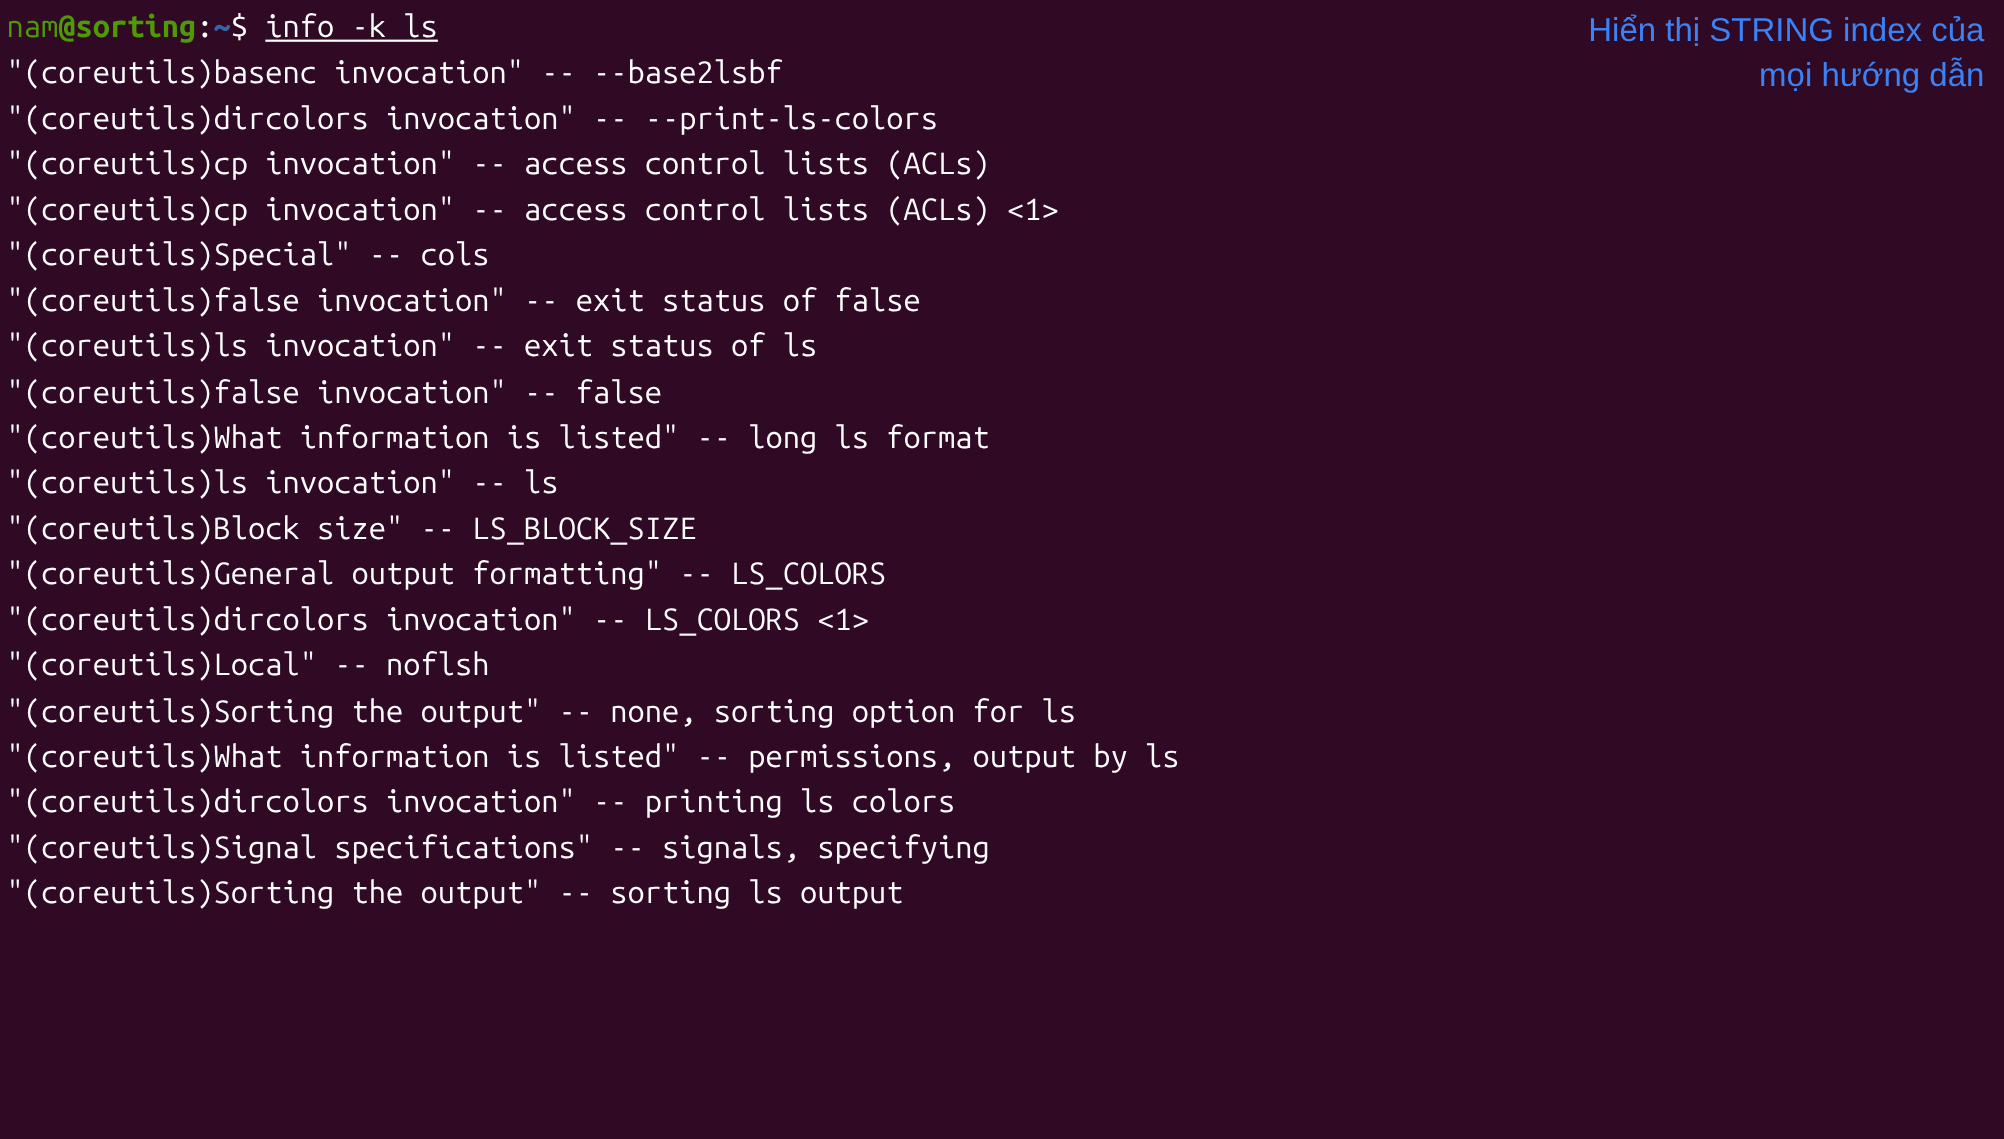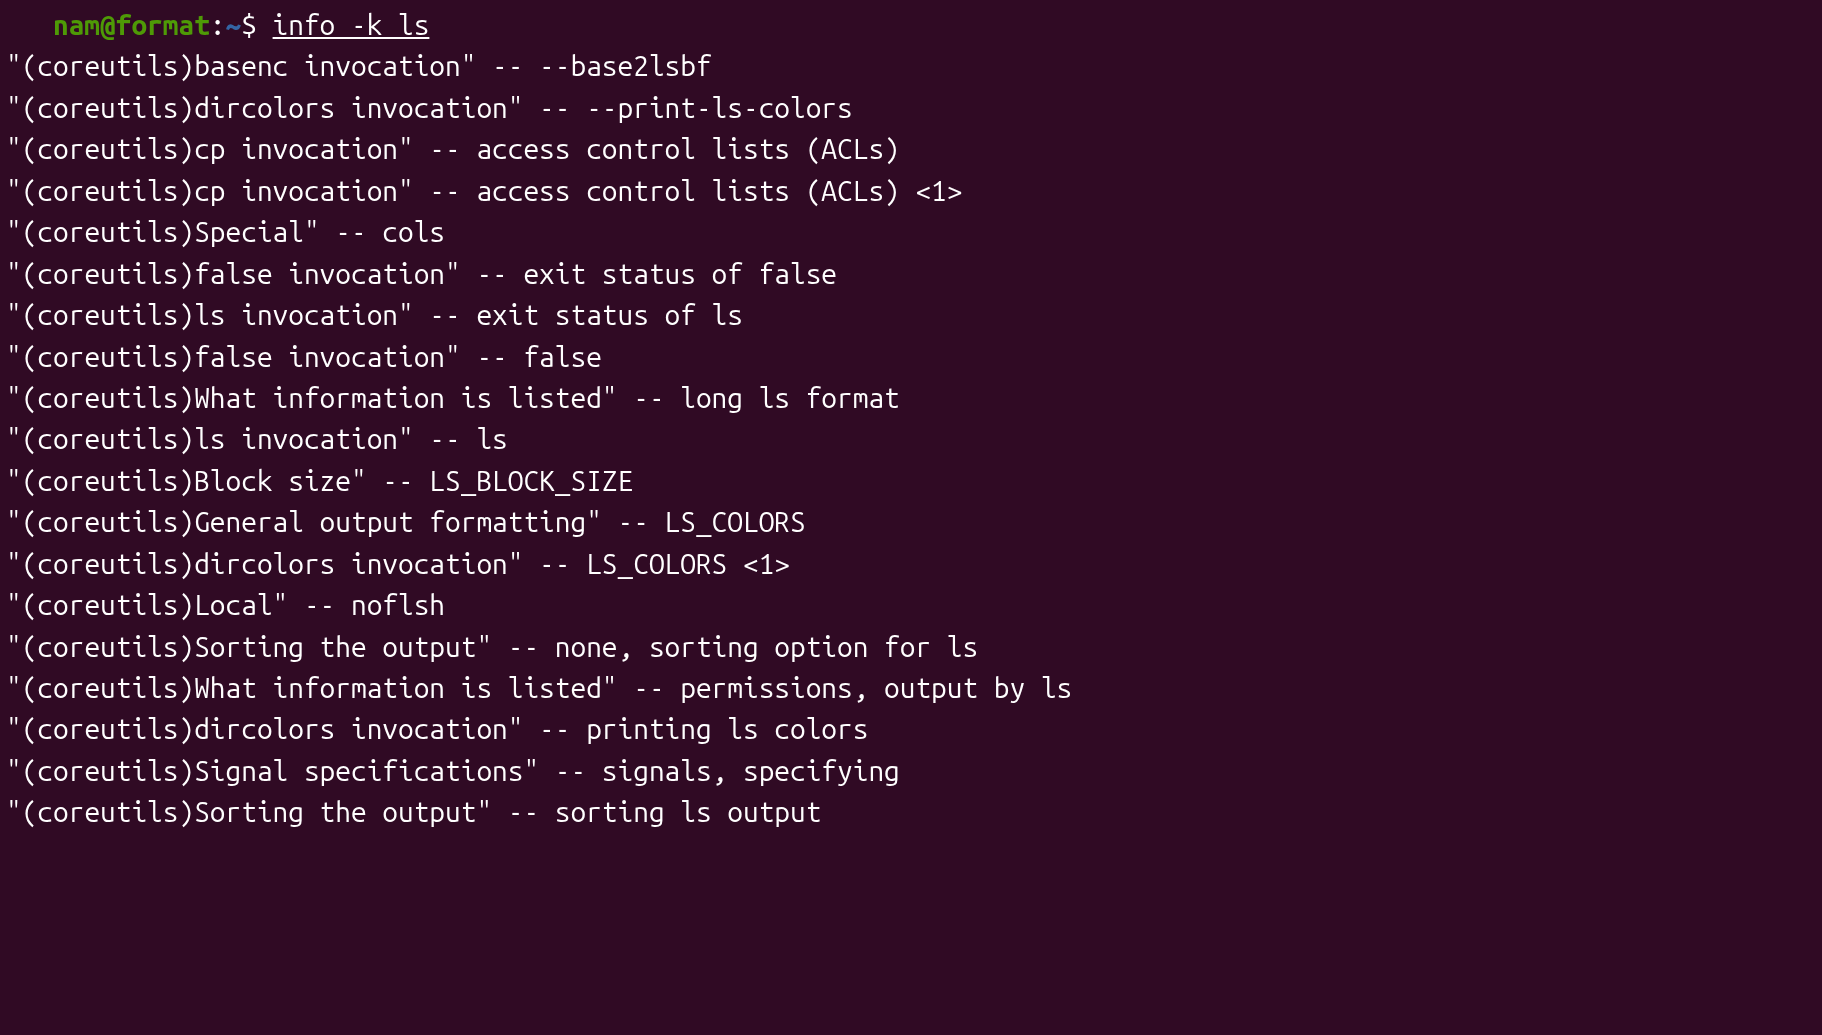--- a/index.html
+++ b/index.html
@@ -17,22 +17,21 @@
       width: 1822px;
       height: 1035px;
       overflow: hidden;
       position: relative;
     }
     .prompt-line {
       white-space: pre;
     }
     .user {
       color: #4e9a06;
-      font-weight: bold;
-      margin-left: 47px;
+      font-weight: normal;
     }
     .at {
       color: #4e9a06;
       font-weight: bold;
     }
     .host {
       color: #4e9a06;
       font-weight: bold;
     }
     .colon {
@@ -63,23 +62,25 @@
       font-size: 30px;
       line-height: 1.35;
       text-align: right;
       font-weight: 400;
     }
   </style>
 </head>
 <body>
 
 <div class="annotation">
+  <div>Hiển thị STRING index của</div>
+  <div>mọi hướng dẫn</div>
 </div>
 
-<div class="prompt-line"><span class="user">nam</span><span class="at">@</span><span class="host">format</span><span class="colon">:</span><span class="cwd">~</span><span class="dollar">$ </span><span class="command">info -k ls</span></div>
+<div class="prompt-line"><span class="user">nam</span><span class="at">@</span><span class="host">sorting</span><span class="colon">:</span><span class="cwd">~</span><span class="dollar">$ </span><span class="command">info -k ls</span></div>
 
 <div class="output-line">"(coreutils)basenc invocation" -- --base2lsbf</div>
 <div class="output-line">"(coreutils)dircolors invocation" -- --print-ls-colors</div>
 <div class="output-line">"(coreutils)cp invocation" -- access control lists (ACLs)</div>
 <div class="output-line">"(coreutils)cp invocation" -- access control lists (ACLs) &lt;1&gt;</div>
 <div class="output-line">"(coreutils)Special" -- cols</div>
 <div class="output-line">"(coreutils)false invocation" -- exit status of false</div>
 <div class="output-line">"(coreutils)ls invocation" -- exit status of ls</div>
 <div class="output-line">"(coreutils)false invocation" -- false</div>
 <div class="output-line">"(coreutils)What information is listed" -- long ls format</div>

